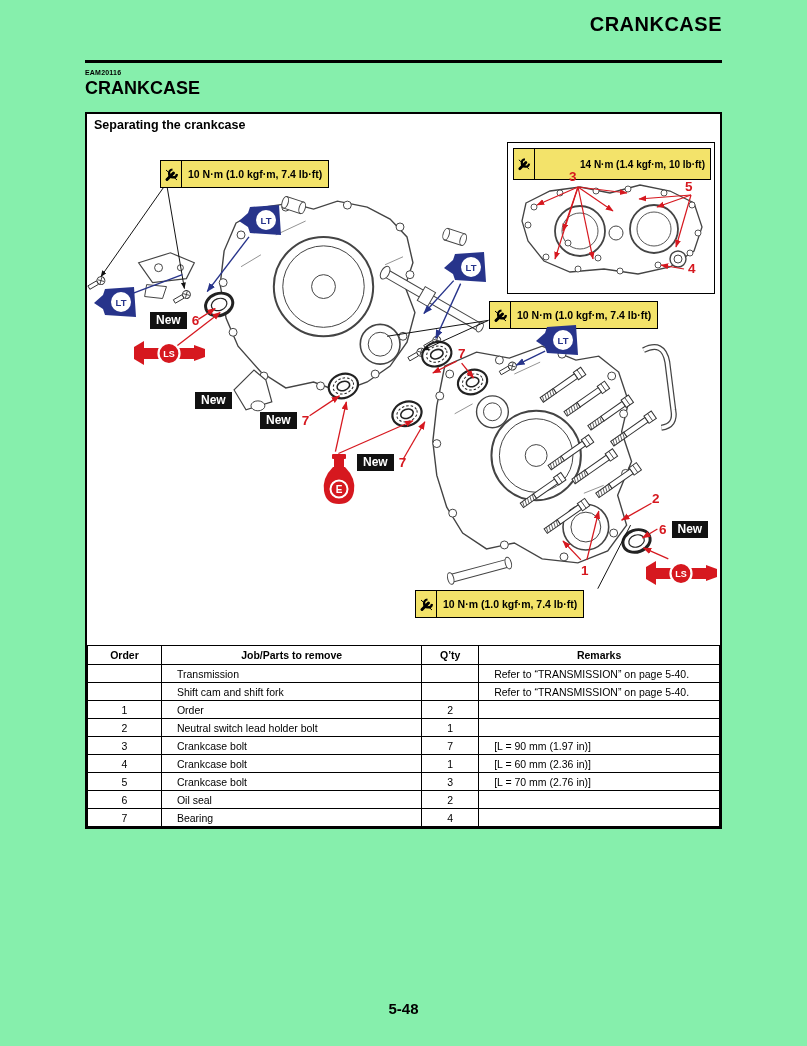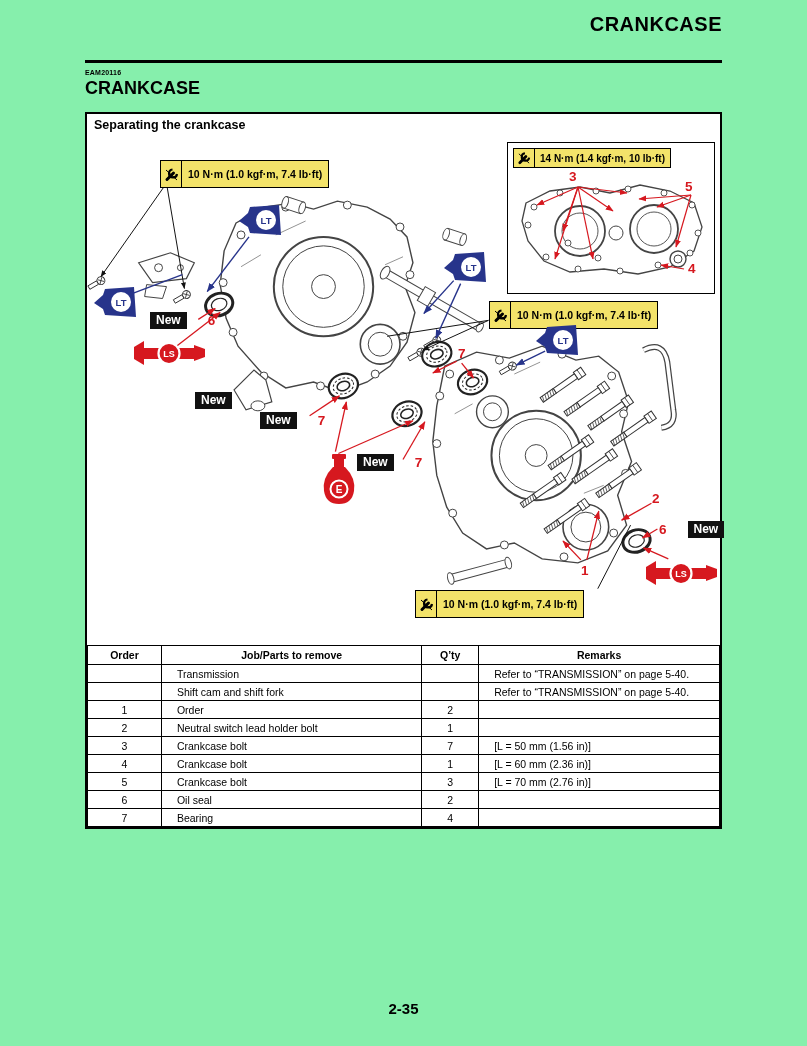--- a/index.html
+++ b/index.html
@@ -11,27 +11,27 @@
   .section-title{position:absolute;left:85px;top:78px;font-size:18px;font-weight:bold;}
   .figure-box{position:absolute;left:85px;top:112px;width:637px;border:2px solid #000;box-sizing:border-box;background:#fff;}
   .diagram-layer{position:relative;width:633px;height:531px;}
   .figure-title{position:absolute;left:7px;top:4px;font-size:12.5px;font-weight:bold;z-index:5;}
   .art{position:absolute;left:0;top:0;}
   
   .torque{position:absolute;display:flex;align-items:stretch;background:#f3e36a;border:1.6px solid #000;
           height:28px;box-sizing:border-box;white-space:nowrap;z-index:6;}
   .t-icon{width:20px;display:flex;align-items:center;justify-content:center;border-right:1.6px solid #000;}
   .t-text{padding:0 6px;font-weight:bold;font-size:10.5px;display:flex;align-items:center;}
-  .torque.small{height:20px;}
+  .torque.small{height:32px;gap:40px;}
   .torque.small .t-text{font-size:10px;padding:0 5px;}
   
   .inset{position:absolute;left:420px;top:28px;width:208px;height:152px;border:1.5px solid #000;
          box-sizing:border-box;background:#fff;z-index:4;}
   
-  .new-group{position:absolute;display:flex;align-items:center;gap:21px;z-index:7;}
+  .new-group{position:absolute;display:flex;align-items:center;gap:5px;z-index:7;}
   .new-badge{background:#111;color:#fff;font-size:12px;font-weight:bold;padding:1px 6px 2px 6px;line-height:14px;}
   .co-num{color:#d6181f;font-weight:bold;font-size:13.5px;line-height:14px;}
   .num{position:absolute;color:#d6181f;font-weight:bold;font-size:13.5px;z-index:7;}
   .sym{position:absolute;z-index:6;}
   
   .parts-table{width:100%;border-collapse:collapse;table-layout:fixed;}
   .parts-table th,.parts-table td{border:1px solid #000;font-size:10.5px;padding:1px 15px;height:15px;
         overflow:hidden;white-space:nowrap;}
   .parts-table th{font-weight:bold;text-align:center;height:16px;}
   .cell-c{text-align:center;}
@@ -432,21 +432,21 @@
         <tr>
           <td class="cell-c">2</td>
           <td>Neutral switch lead holder bolt</td>
           <td class="cell-c">1</td>
           <td></td>
         </tr>
         <tr>
           <td class="cell-c">3</td>
           <td>Crankcase bolt</td>
           <td class="cell-c">7</td>
-          <td>[L = 50 mm (1.56 in)]</td>
+          <td>[L = 90 mm (1.97 in)]</td>
         </tr>
         <tr>
           <td class="cell-c">4</td>
           <td>Crankcase bolt</td>
           <td class="cell-c">1</td>
           <td>[L = 60 mm (2.36 in)]</td>
         </tr>
         <tr>
           <td class="cell-c">5</td>
           <td>Crankcase bolt</td>
@@ -462,14 +462,14 @@
         <tr>
           <td class="cell-c">7</td>
           <td>Bearing</td>
           <td class="cell-c">4</td>
           <td></td>
         </tr>
       </tbody>
     </table>
   </div>
 
-  <div class="page-number">2-35</div>
+  <div class="page-number">5-48</div>
 </div>
 
 </body></html>

